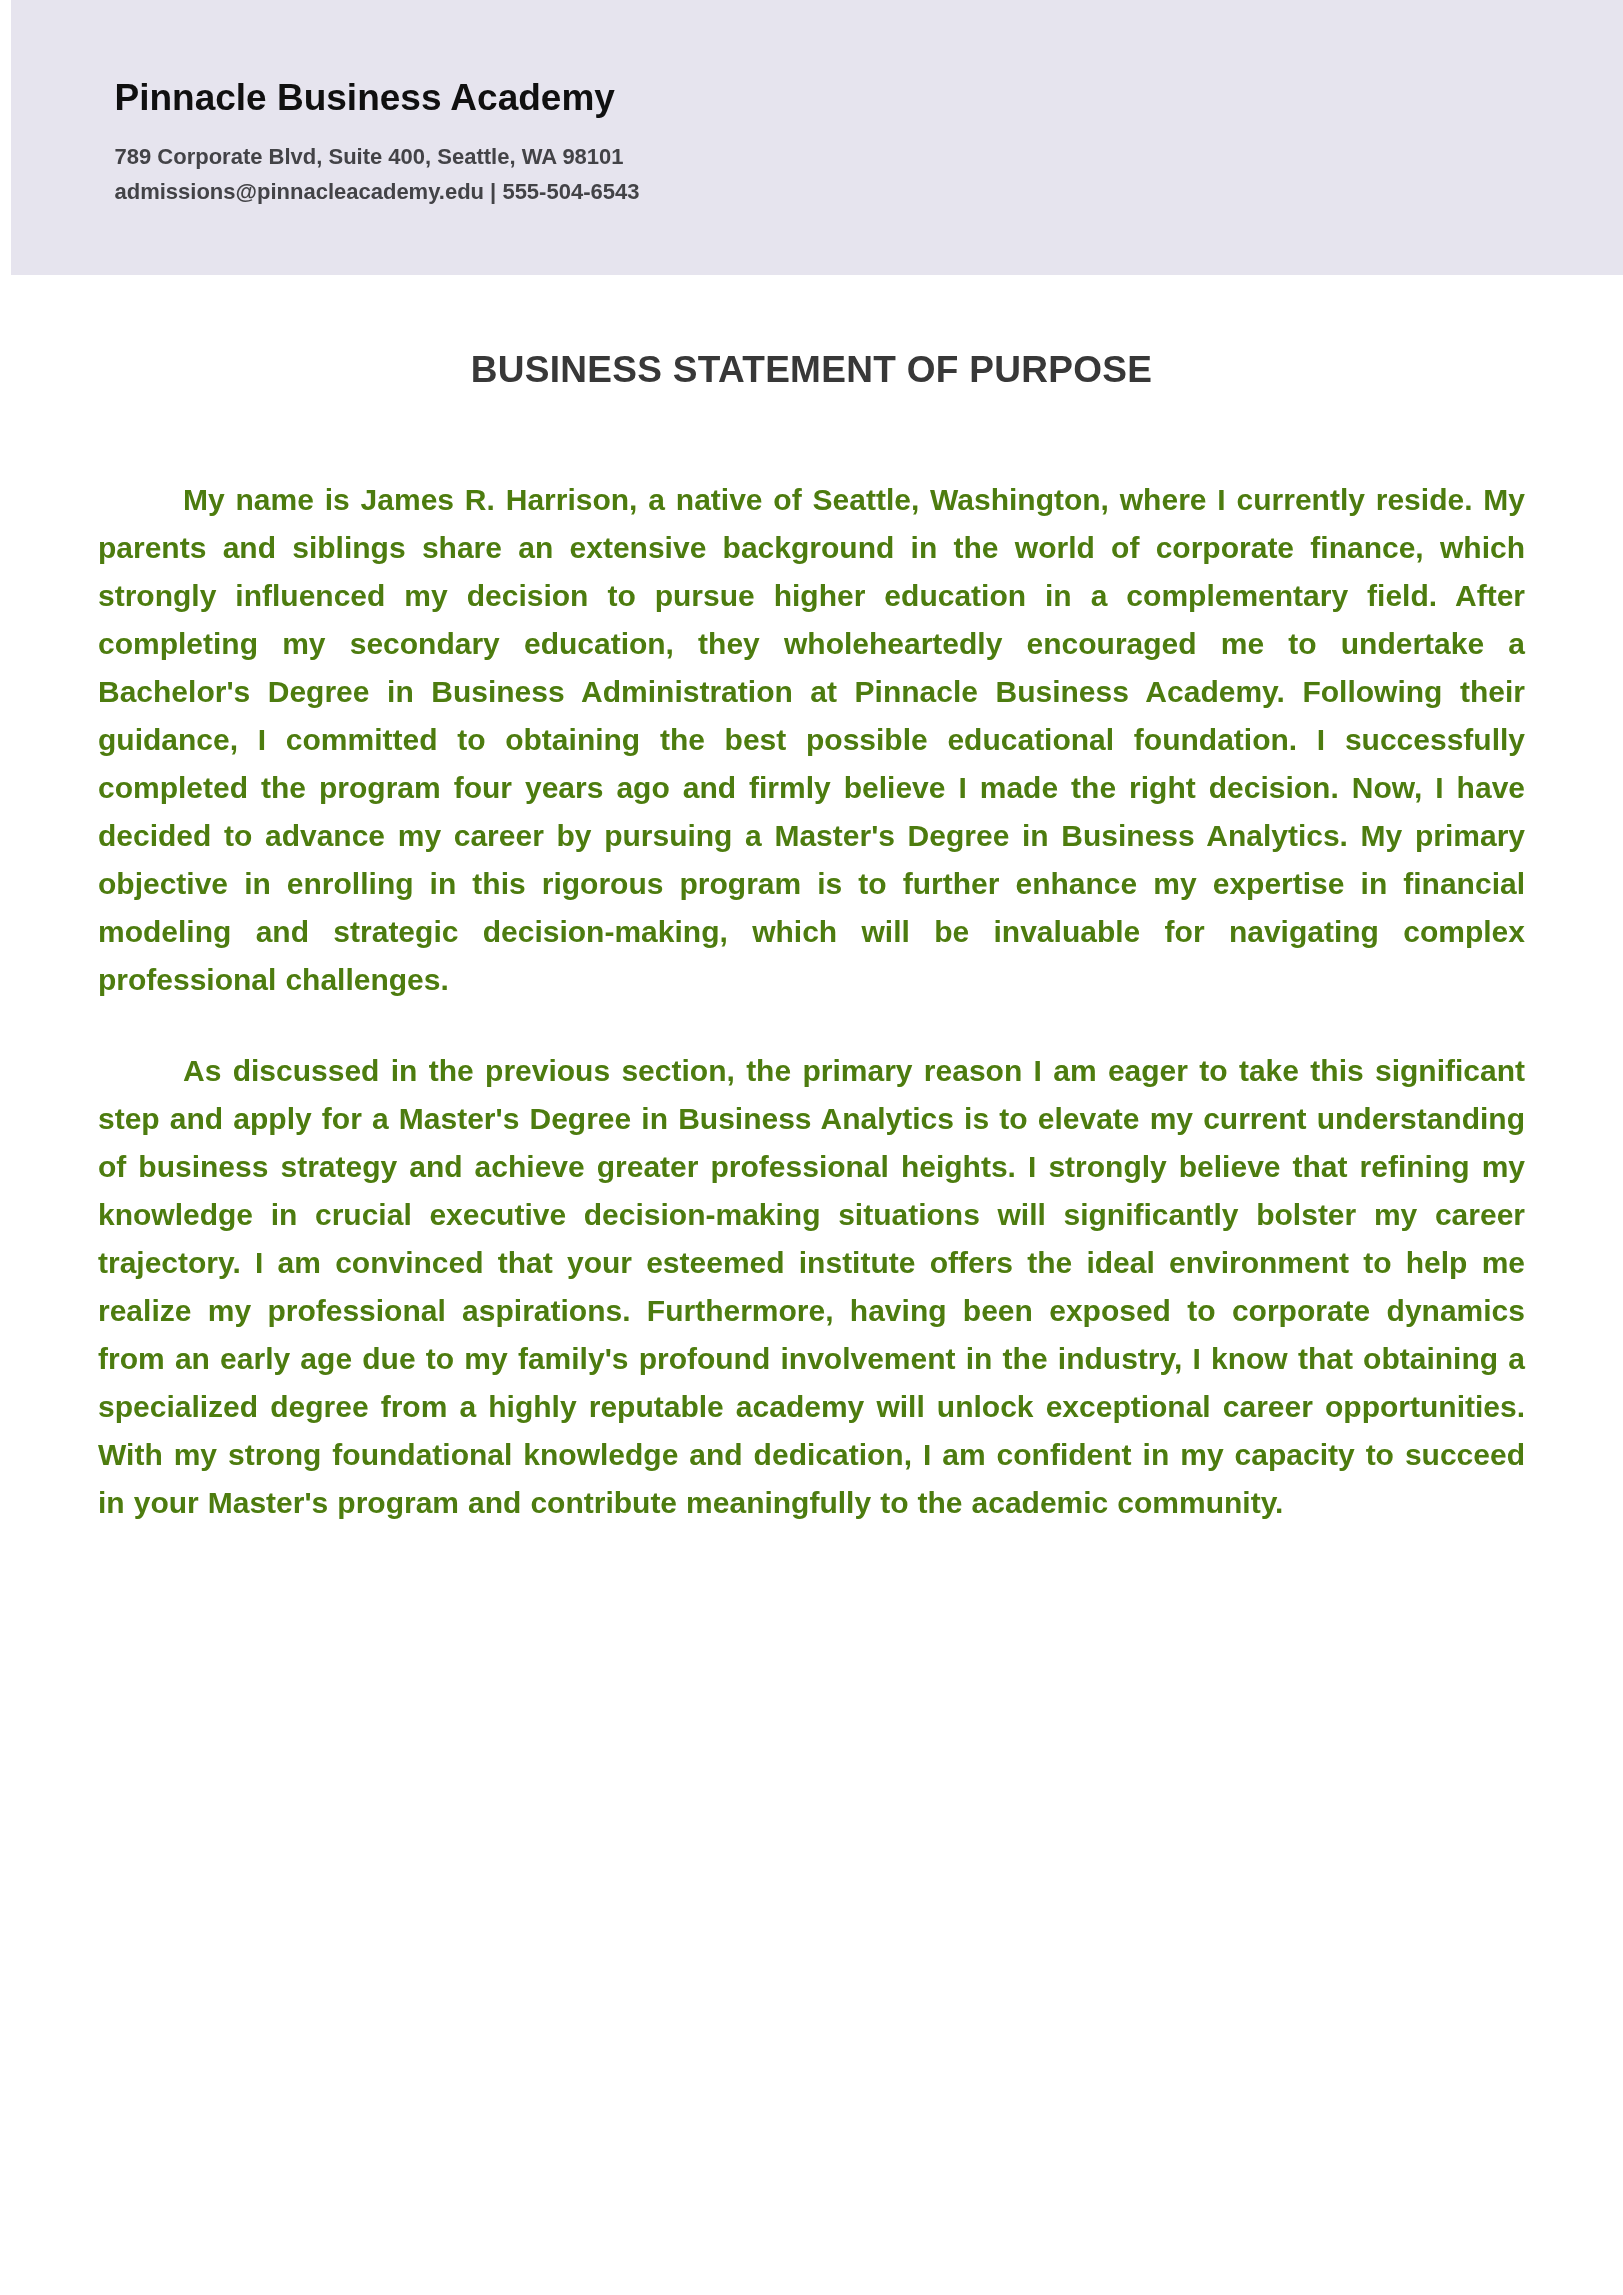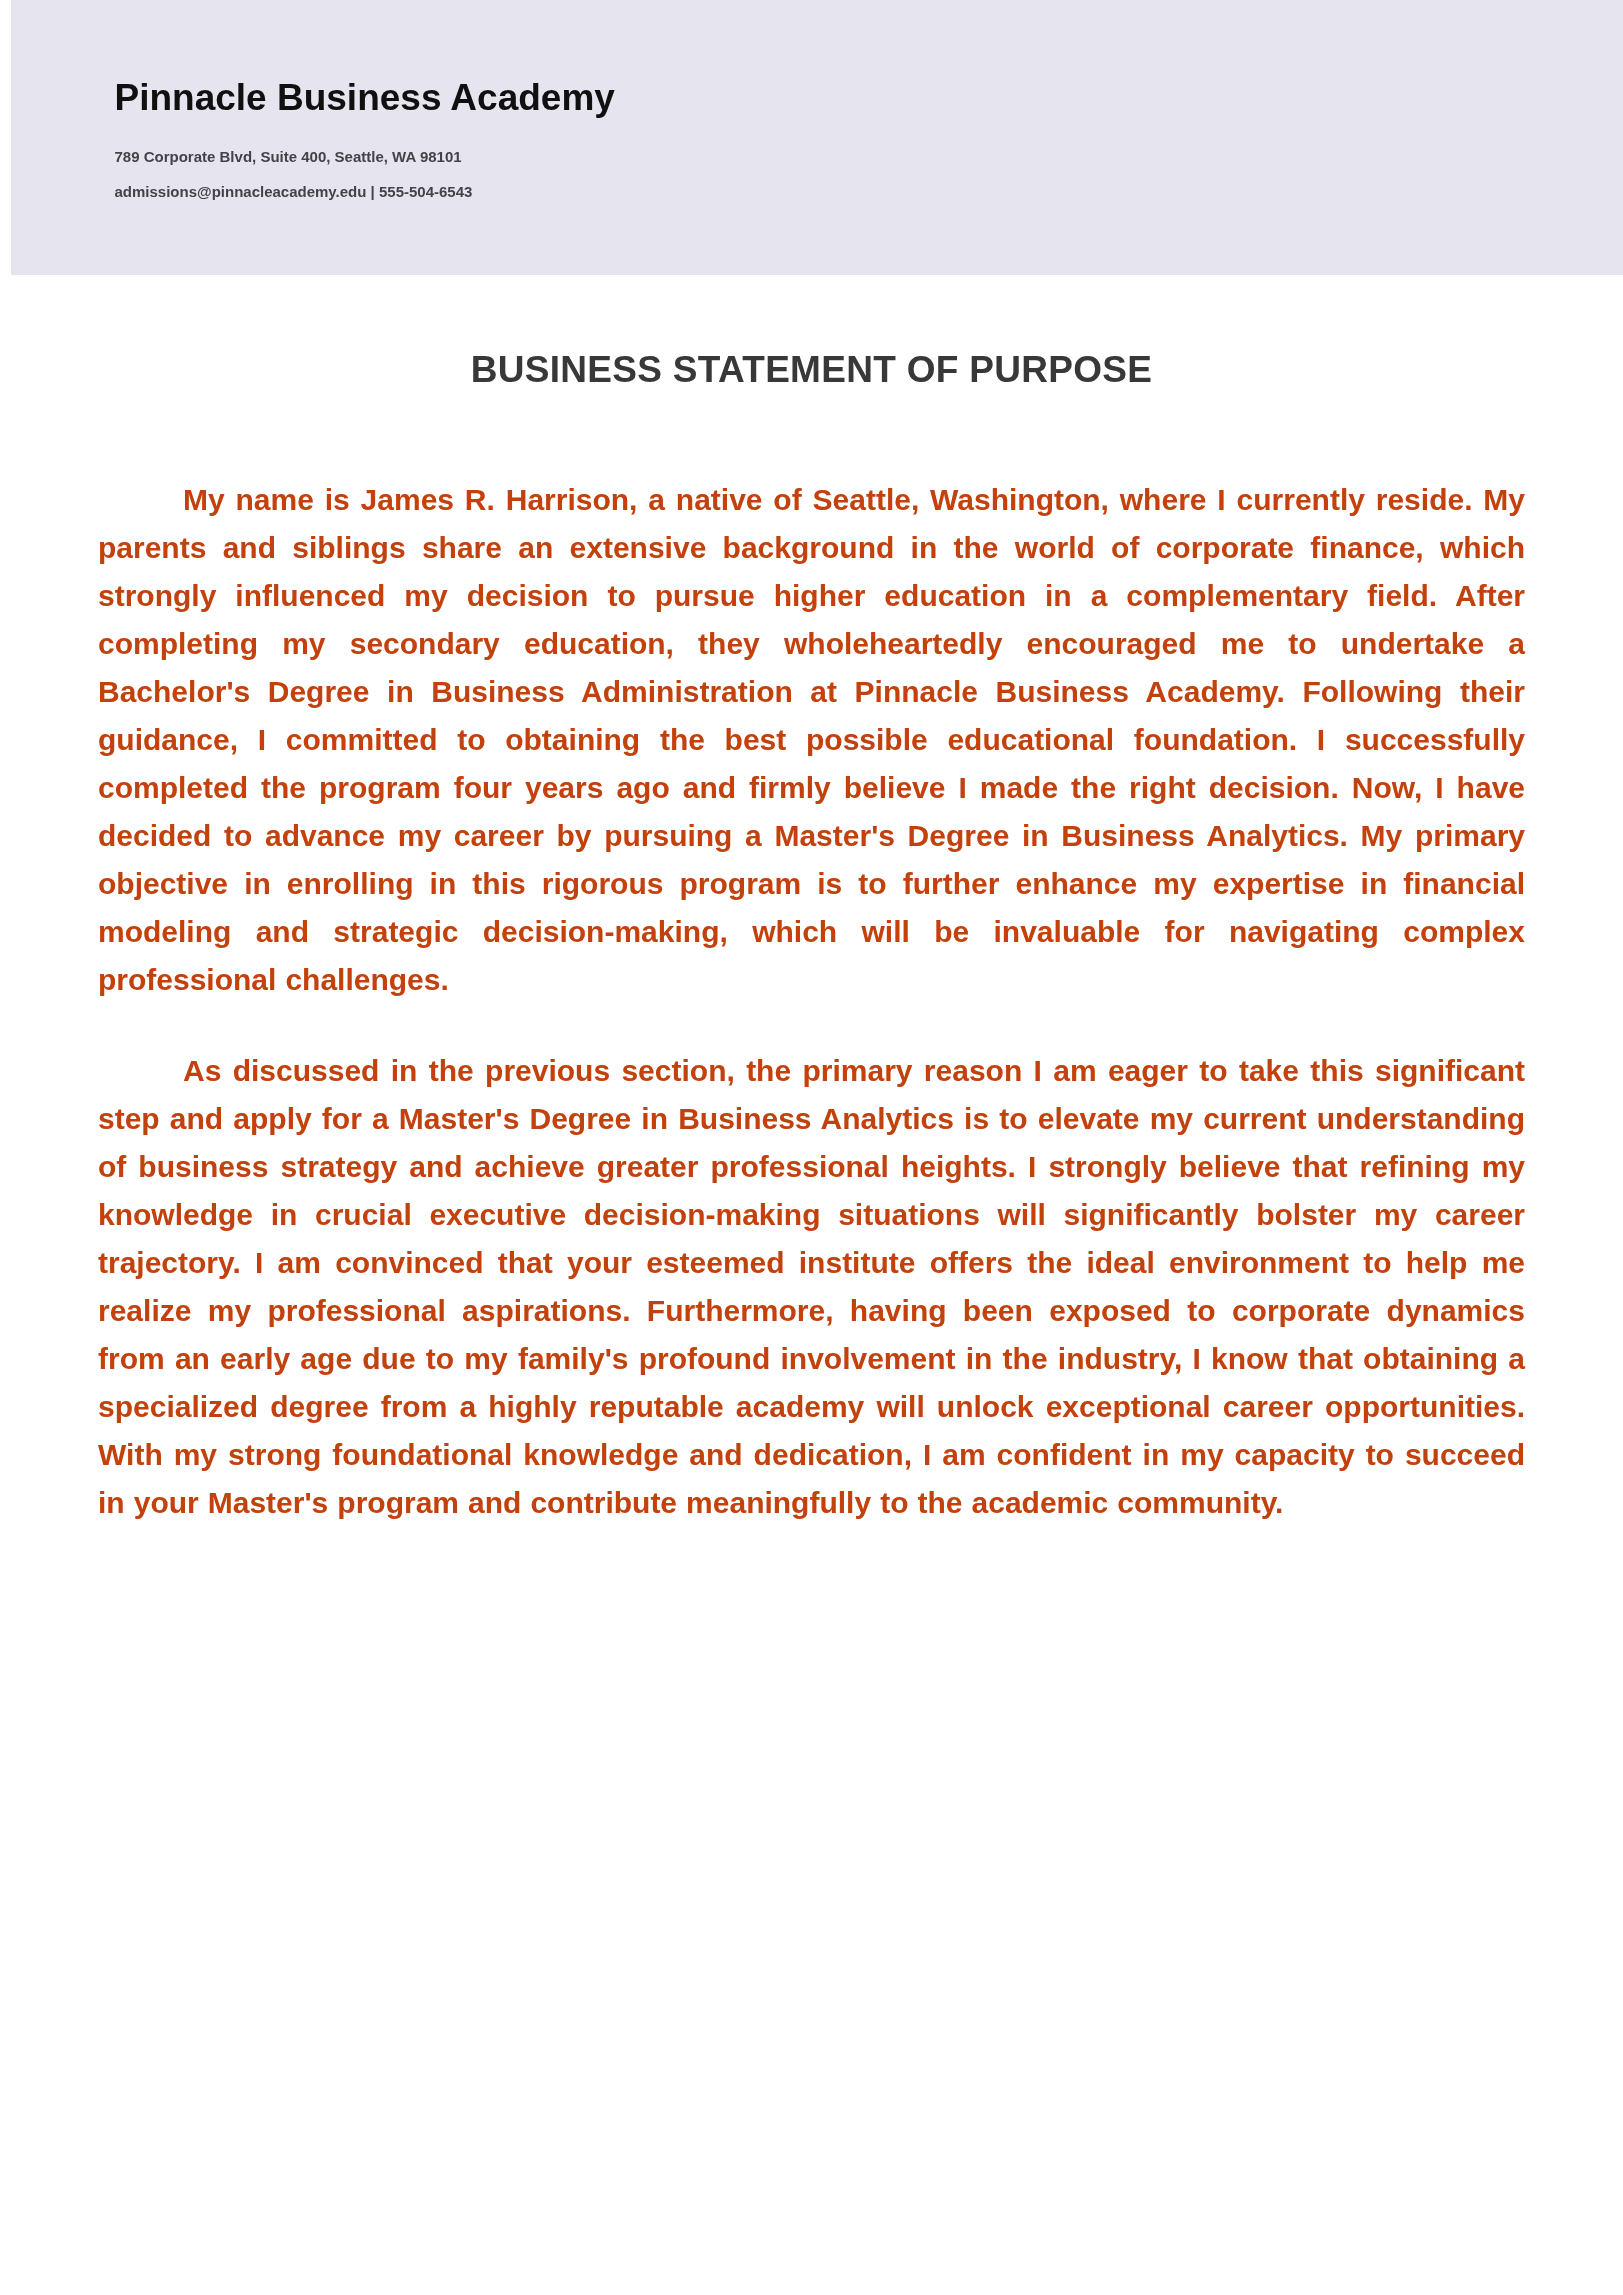--- a/index.html
+++ b/index.html
@@ -29,21 +29,21 @@
   .school-name {
     margin: 0 0 19.6px 0;
     font-size: 37px;
     line-height: 1.15;
     font-weight: bold;
     color: #101010;
     letter-spacing: 0px;
   }
   .school-sub {
     margin: 0;
-    font-size: 15px;
+    font-size: 22px;
     line-height: 35px;
     font-weight: bold;
     color: #434347;
   }
   
   .doc-body {
     position: absolute;
     top: 275px;
     left: 98px;
     width: 1427px;
@@ -58,21 +58,21 @@
     letter-spacing: 0.3px;
   }
   .sop-text {
     margin: 84px 0 0 0;
   }
   .sop-text p {
     margin: 0 0 43px 0;
     font-size: 30px;
     line-height: 48px;
     font-weight: bold;
-    color: #c2410c;
+    color: #4d7c0f;
     text-align: justify;
     text-indent: 85px;
     word-spacing: 0.7px;
   }
 </style>
 </head>
 <body>
 
 <div class="page">
 

